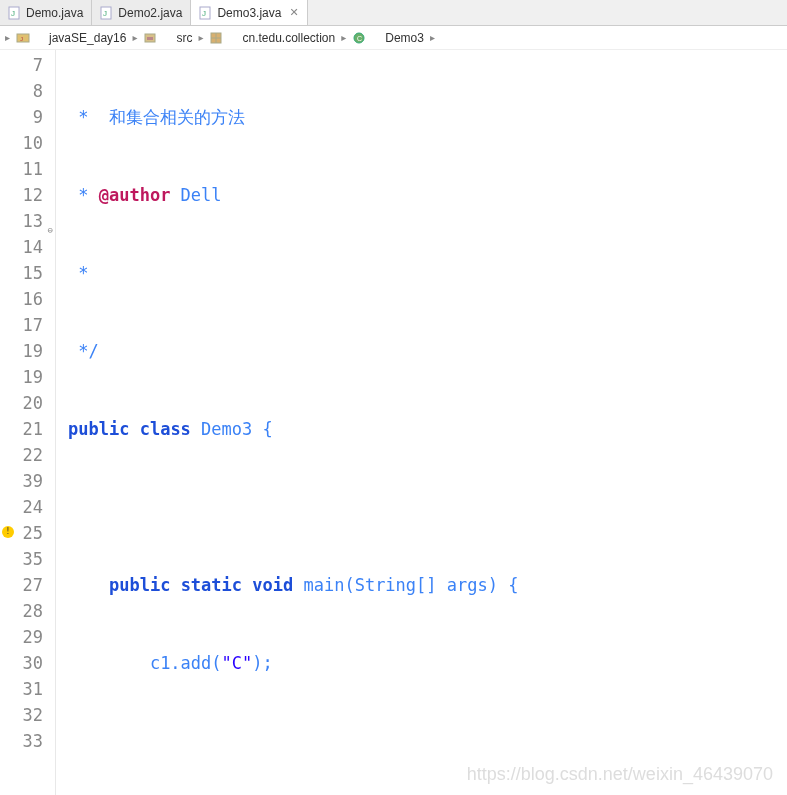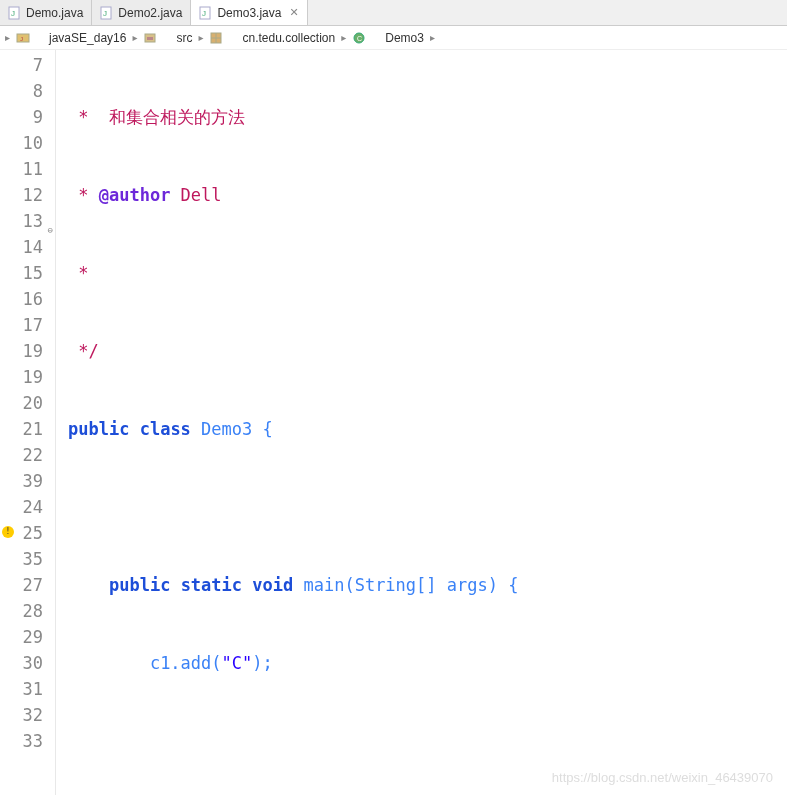--- a/index.html
+++ b/index.html
@@ -94,31 +94,31 @@
     }
     .code {
       padding: 2px 6px 0 12px;
       line-height: 26px;
       white-space: pre;
       font-size: 17px;
       position: relative;
     }
     .code .line { height: 26px; white-space: pre; }
     .kw { color: #1d4ed8; font-weight: bold; }
-    .cmt { color: #be185d; margin-top: 28px; }
-    .tag { color: #6d28d9; font-weight: bold; }
+    .cmt { color: #3b82f6; margin-top: 28px; }
+    .tag { color: #be185d; font-weight: bold; }
     .str { color: #2a00ff; }
     .txt { color: #3b82f6; }
     .watermark {
       position: absolute;
       bottom: 10px;
       right: 14px;
       color: #ddd;
       font-family: sans-serif;
-      font-size: 13px;
+      font-size: 18px;
     }
     .left-edge {
       position:absolute; left:0; top:50px; bottom:0; width:14px;
       background:#f3f3f3; border-right:1px solid #e2e2e2;
     }
   </style>
 </head>
 <body>
 
 <div class="tabs">

